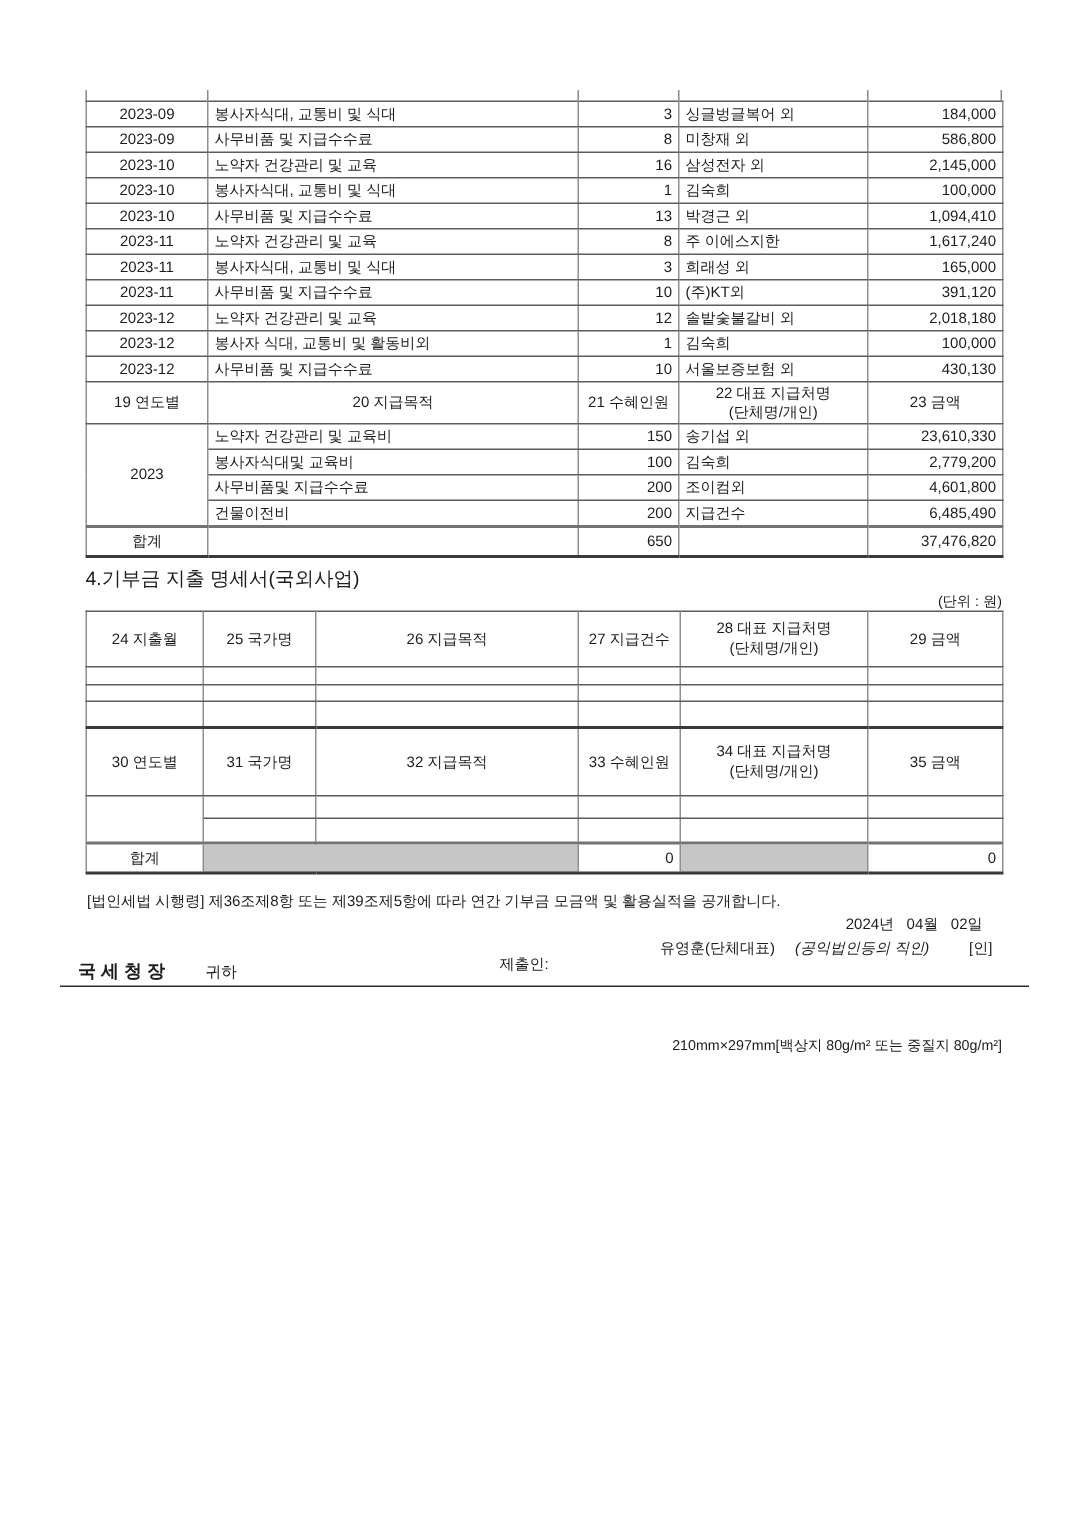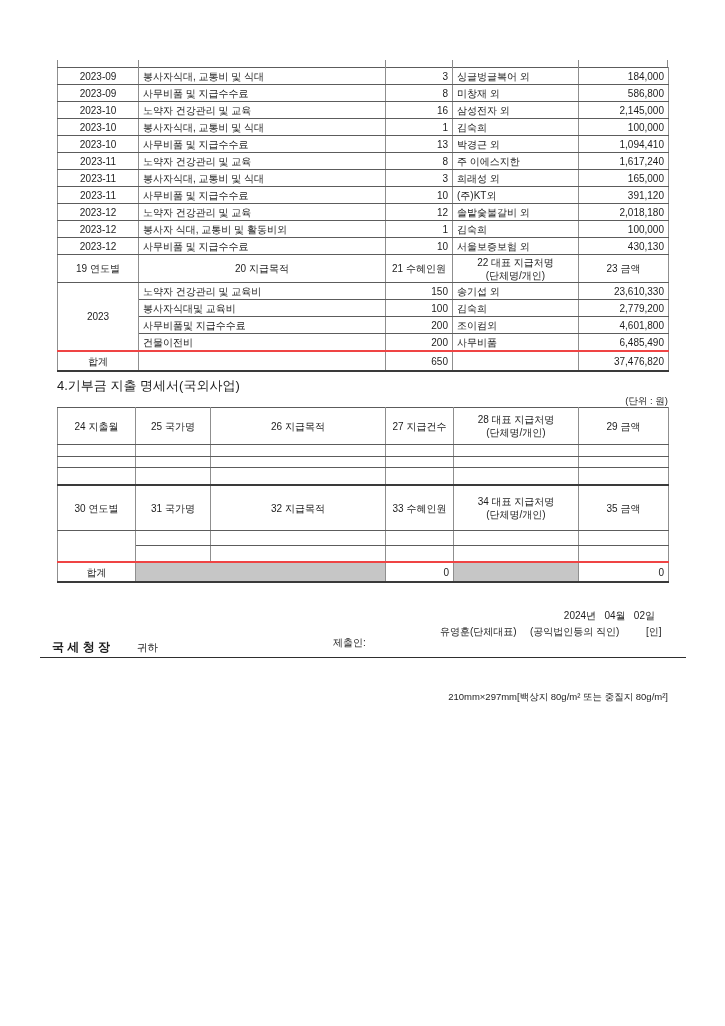--- a/index.html
+++ b/index.html
@@ -27,30 +27,30 @@
   td.hd{text-align:center;}
   .hd2{line-height:11px;}
   tr.hdr td{height:27px;}
   .t2 tr.hdr1 td{height:36px;}
   .t2 tr.hdr2 td{height:44px;border-top:2px solid #3a3a3a;}
   .t2 tr.e1 td{height:11px;}
   .t2 tr.e2 td{height:10px;}
   .t2 tr.e3 td{height:16px;}
   .t2 tr.y1 td{height:14px;}
   .t2 tr.y2 td{height:15px;}
-  tr.row-total td{border-top:2px solid #ef4444;border-bottom:2px solid #3a3a3a;height:18px;}
+  tr.row-total td{border-top:2px solid #737373;border-bottom:2px solid #3a3a3a;height:18px;}
   .t1 tr.row-total td{border-bottom:2px solid #3a3a3a;}
   td.gray{background:#c6c6c6;}
   .sec-title{position:absolute;left:57px;top:377px;font-size:13px;font-weight:normal;}
   .unit{position:absolute;right:57px;top:395px;font-size:9.5px;}
   .foot-statement{position:absolute;left:58px;top:594px;font-size:10px;}
   .foot-date{position:absolute;right:70px;top:609px;font-size:10px;white-space:pre;}
   .foot-sub-label{position:absolute;left:333px;top:625px;font-size:10px;margin-top:11px;}
   .foot-sub-name{position:absolute;left:440px;top:625px;font-size:10px;}
-  .foot-seal-note{position:absolute;left:530px;top:625px;font-size:10px;}
+  .foot-seal-note{position:absolute;left:530px;top:625px;font-size:10px;font-style:italic;}
   .foot-seal-mark{position:absolute;left:646px;top:625px;font-size:10px;}
   .foot-recipient{position:absolute;left:52px;top:639px;font-size:12px;font-weight:bold;white-space:pre;}
   .foot-recipient-suffix{position:absolute;left:137px;top:641px;font-size:10.5px;}
   .foot-line{position:absolute;left:40px;top:657px;width:646px;height:0;border-top:1.5px solid #2e2e2e;}
   .foot-paper{position:absolute;right:57px;top:691px;font-size:9.5px;}
 </style>
 </head>
 <body>
 
 <div class="page">
@@ -175,21 +175,21 @@
       </tr>
       <tr>
         <td class="cl">사무비품및 지급수수료</td>
         <td class="cr">200</td>
         <td class="cl">조이컴외</td>
         <td class="cr">4,601,800</td>
       </tr>
       <tr>
         <td class="cl">건물이전비</td>
         <td class="cr">200</td>
-        <td class="cl">사무비품</td>
+        <td class="cl">지급건수</td>
         <td class="cr">6,485,490</td>
       </tr>
       <tr class="row-total">
         <td class="cc">합계</td>
         <td></td>
         <td class="cr">650</td>
         <td></td>
         <td class="cr">37,476,820</td>
       </tr>
     </tbody>
@@ -272,20 +272,21 @@
       <tr class="row-total">
         <td class="cc">합계</td>
         <td class="gray" colspan="2"></td>
         <td class="cr">0</td>
         <td class="gray"></td>
         <td class="cr">0</td>
       </tr>
     </tbody>
   </table>
 
+  <div class="foot-statement">[법인세법 시행령] 제36조제8항 또는 제39조제5항에 따라 연간 기부금 모금액 및 활용실적을 공개합니다.</div>
   <div class="foot-date">2024년   04월   02일</div>
   <div class="foot-sub-label">제출인:</div>
   <div class="foot-sub-name">유영훈(단체대표)</div>
   <div class="foot-seal-note">(공익법인등의 직인)</div>
   <div class="foot-seal-mark">[인]</div>
   <div class="foot-recipient">국 세 청 장</div>
   <div class="foot-recipient-suffix">귀하</div>
   <div class="foot-line"></div>
   <div class="foot-paper">210mm×297mm[백상지 80g/m² 또는 중질지 80g/m²]</div>
 

